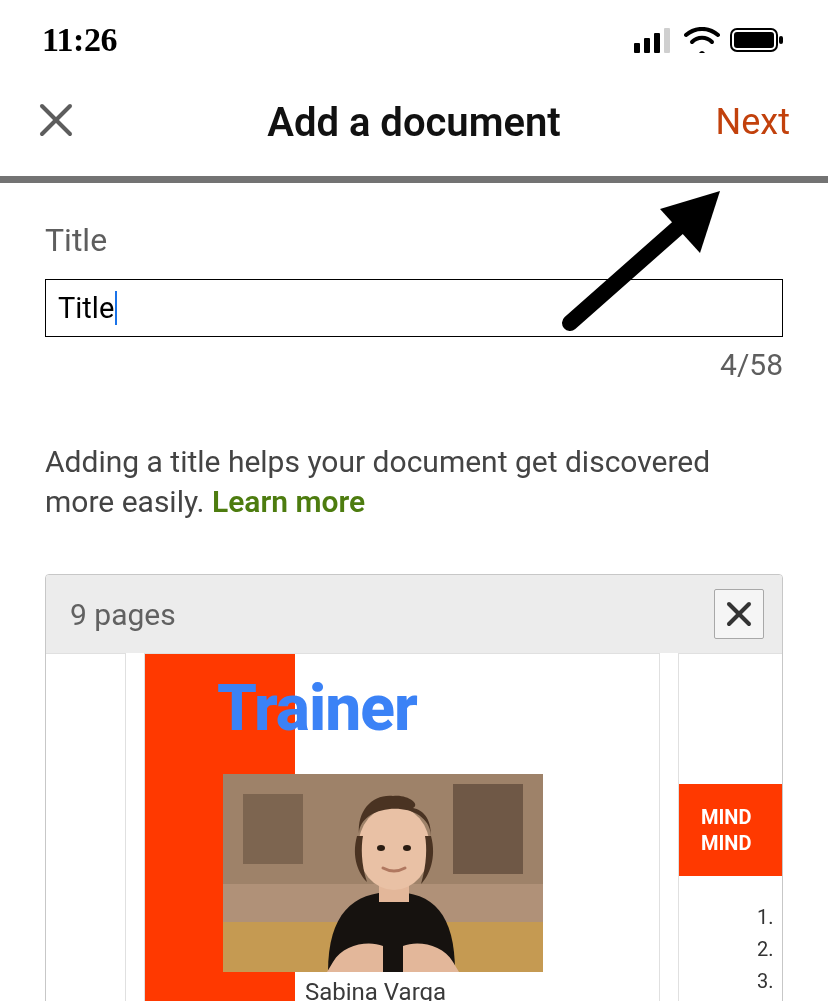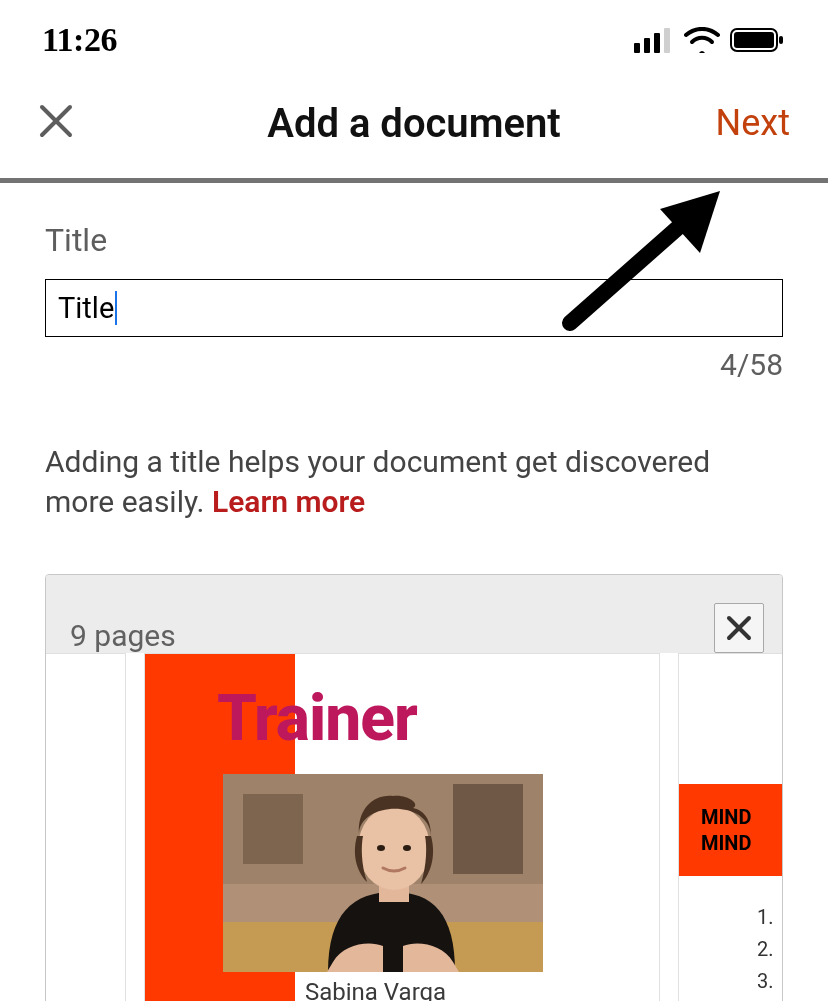--- a/index.html
+++ b/index.html
@@ -28,21 +28,21 @@
   .status-icons {
     display: flex;
     align-items: center;
     gap: 10px;
   }
   .status-icons svg { display: block; }
 
   
   .nav-bar {
     height: 103px;
-    border-bottom: 5px solid #737373;
+    border-bottom: 7px solid #737373;
     display: flex;
     align-items: center;
     justify-content: space-between;
     padding: 0 38px 12px 38px;
     position: relative;
   }
   .nav-close { width: 50px; text-align: left; cursor: pointer; }
   .nav-title {
     position: absolute;
     left: 50%;
@@ -90,37 +90,37 @@
     color: #5e5e5e;
     margin-top: 10px;
   }
   .hint {
     margin-top: 60px;
     font-size: 30px;
     line-height: 40px;
     color: #444;
   }
   .hint .learn-more {
-    color: #b91c1c;
+    color: #4d7c0f;
     font-weight: 600;
     cursor: pointer;
   }
 
   
   .preview-card {
     margin-top: 52px;
     border: 1px solid #c7c7c7;
     border-radius: 4px;
     overflow: hidden;
   }
   .preview-header {
     height: 78px;
     background: #ececec;
     display: flex;
-    align-items: flex-end;
+    align-items: center;
     justify-content: space-between;
     padding: 0 18px 0 24px;
   }
   .pages-label {
     font-size: 30px;
     color: #616161;
   }
   .remove-btn {
     width: 50px; height: 50px;
     background: #f5f5f5;
@@ -152,42 +152,42 @@
   .slide.prev-sliver { width: 80px; margin-right: 14px; border-left: none; }
   .slide.main { width: 516px; }
   .slide.next { width: 126px; margin-left: 14px; border-right: none; }
 
   
   .slide.main .orange-block {
     position: absolute; left: 0; top: 0; width: 150px; height: 352px;
     background: #ff3900;
   }
   .slide.main .title-text {
-    position: absolute; left: 72px; top: 27px;
-    font-size: 64px; font-weight: 800; color: #be185d;
+    position: absolute; left: 72px; top: 17px;
+    font-size: 64px; font-weight: 800; color: #3b82f6;
     letter-spacing: -1px;
   }
   .slide.main .photo {
     position: absolute; left: 78px; top: 120px; width: 320px; height: 198px;
     background: linear-gradient(135deg,#6b5648 0%, #a98e77 40%, #7a624e 100%);
     overflow: hidden;
   }
   .slide.main .photo svg { width: 100%; height: 100%; display: block; }
   .slide.main .name {
     position: absolute; left: 160px; top: 324px;
     font-size: 24px; color: #3a3a3a;
   }
 
   
   .slide.next .orange-band {
     position: absolute; left: 0; top: 130px; width: 100%; height: 92px;
     background: #ff3900;
     display: flex; flex-direction: column; justify-content: center;
     padding-left: 22px;
-    color: #000000; font-weight: 700; font-size: 20px; line-height: 26px;
+    color: #ffffff; font-weight: 700; font-size: 20px; line-height: 26px;
   }
   .slide.next .list {
     position: absolute; left: 78px; top: 247px;
     font-size: 20px; color: #333; line-height: 32px;
   }
 
   
   .annotation-arrow {
     position: absolute;
     left: 560px;

